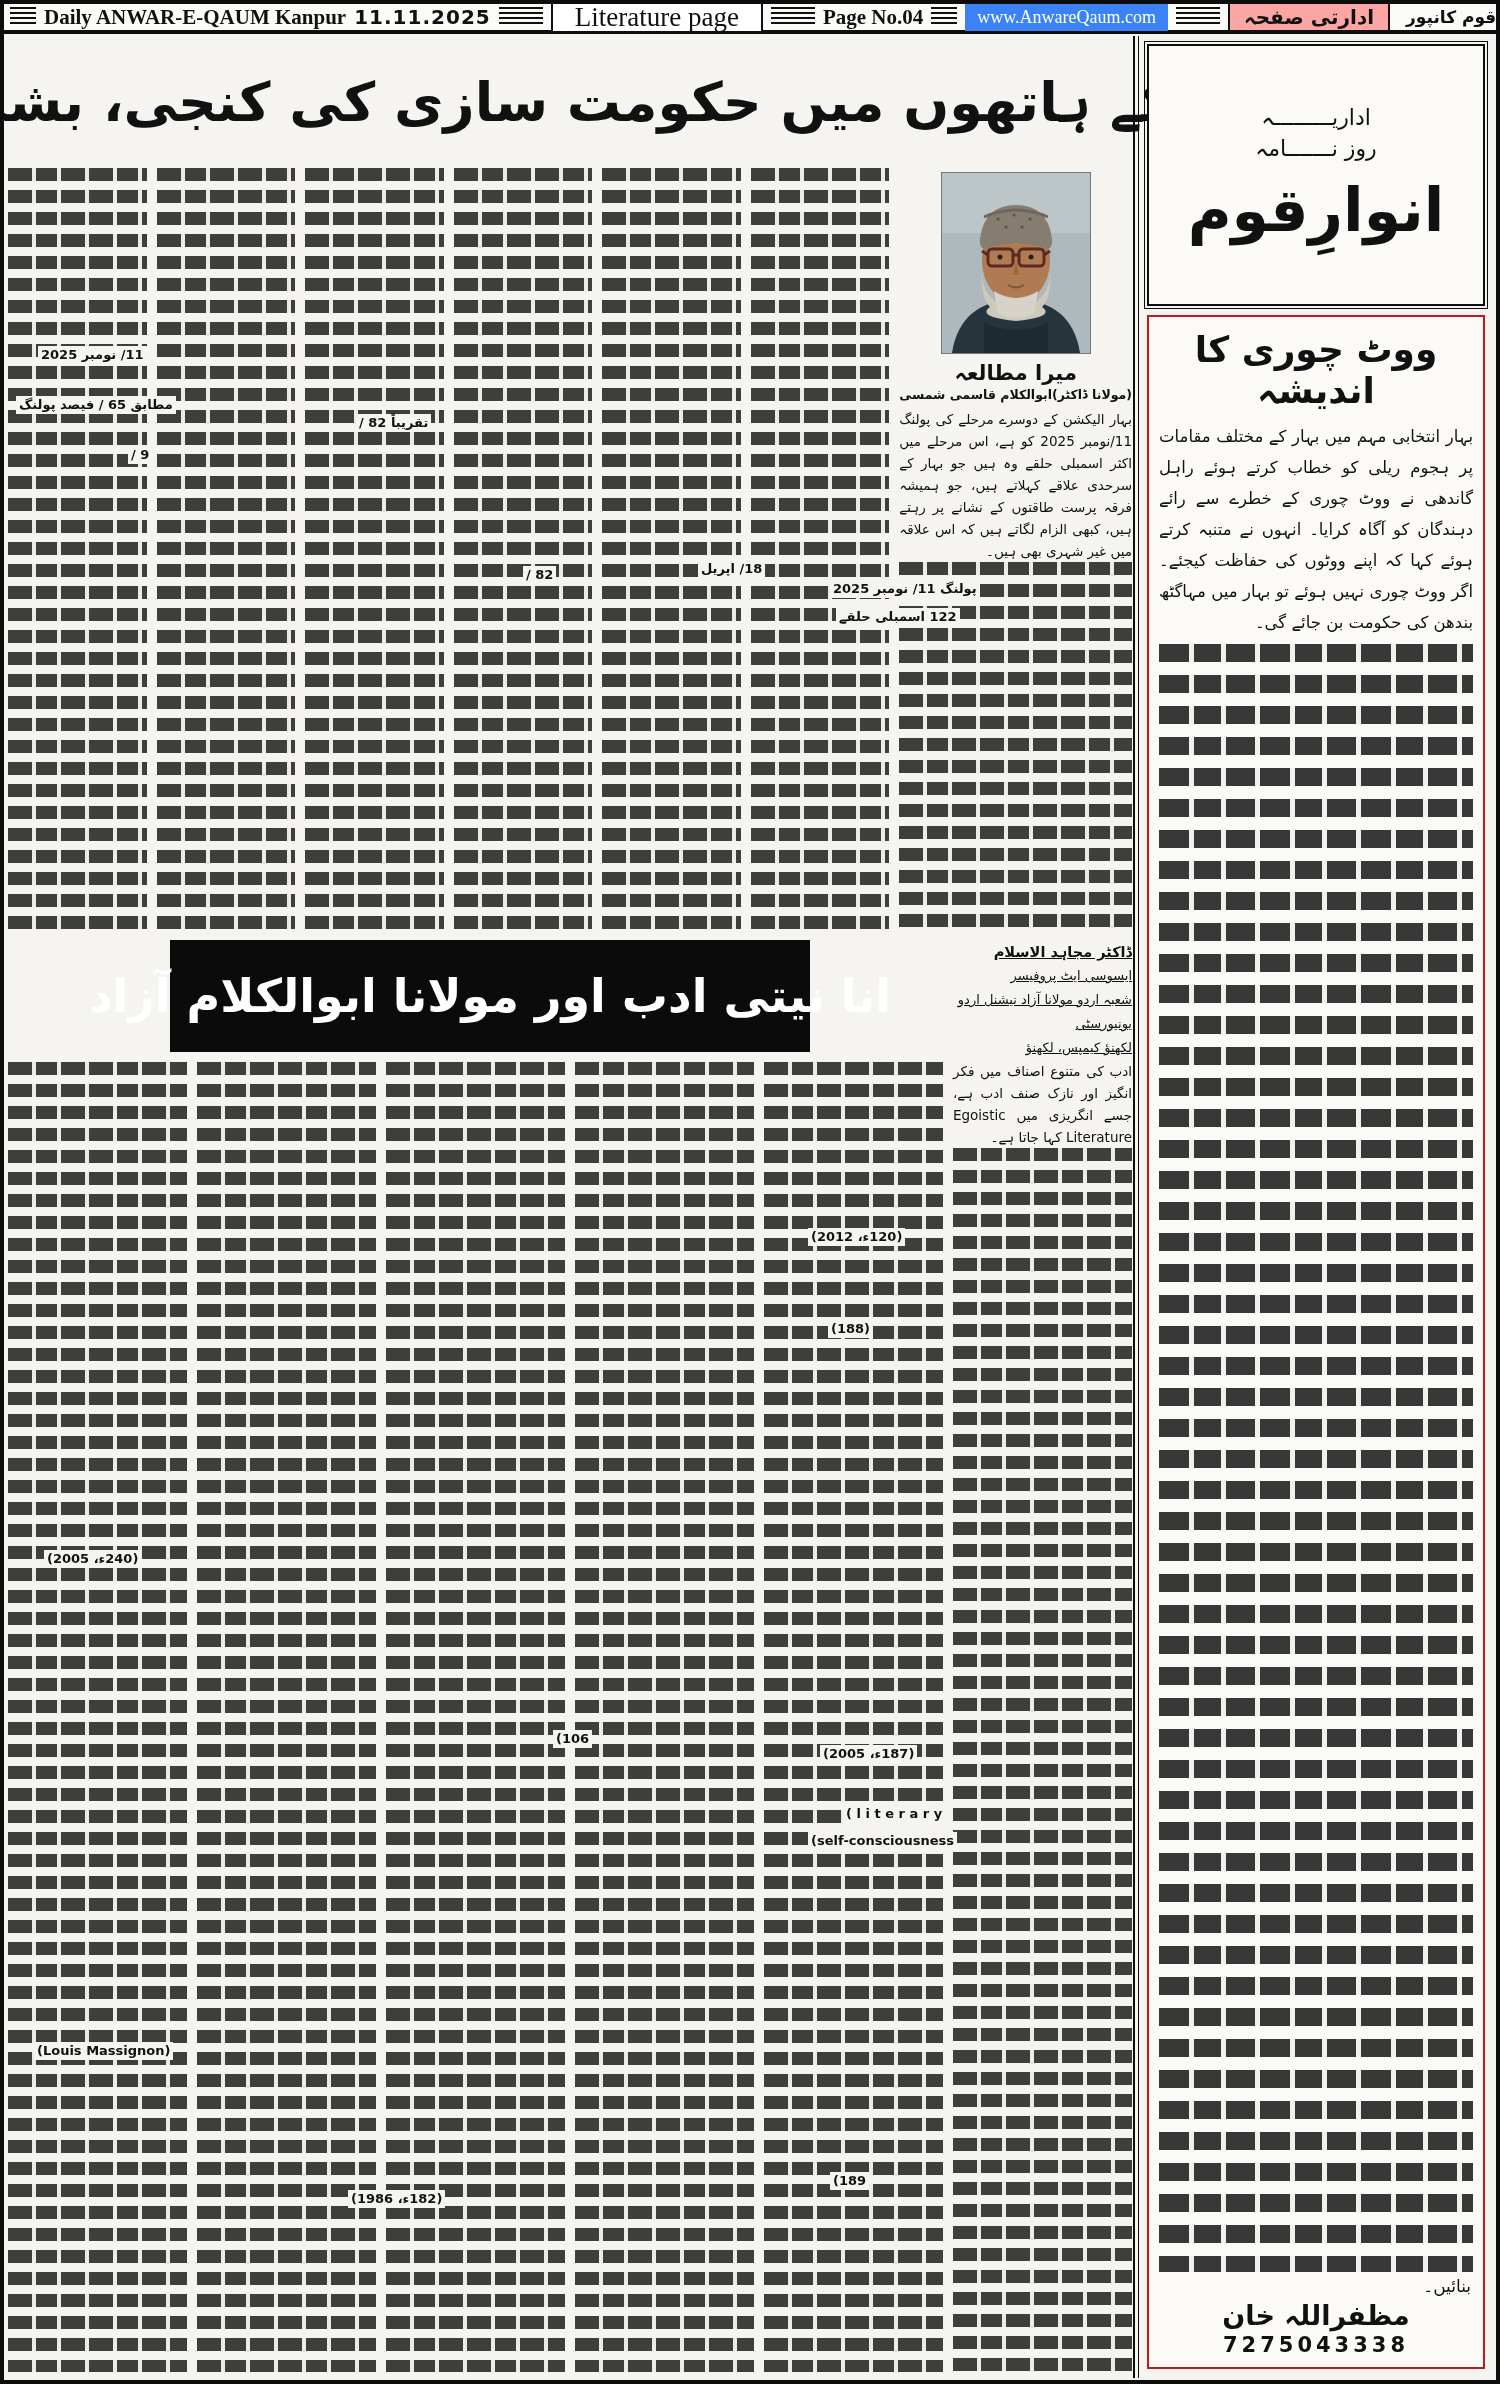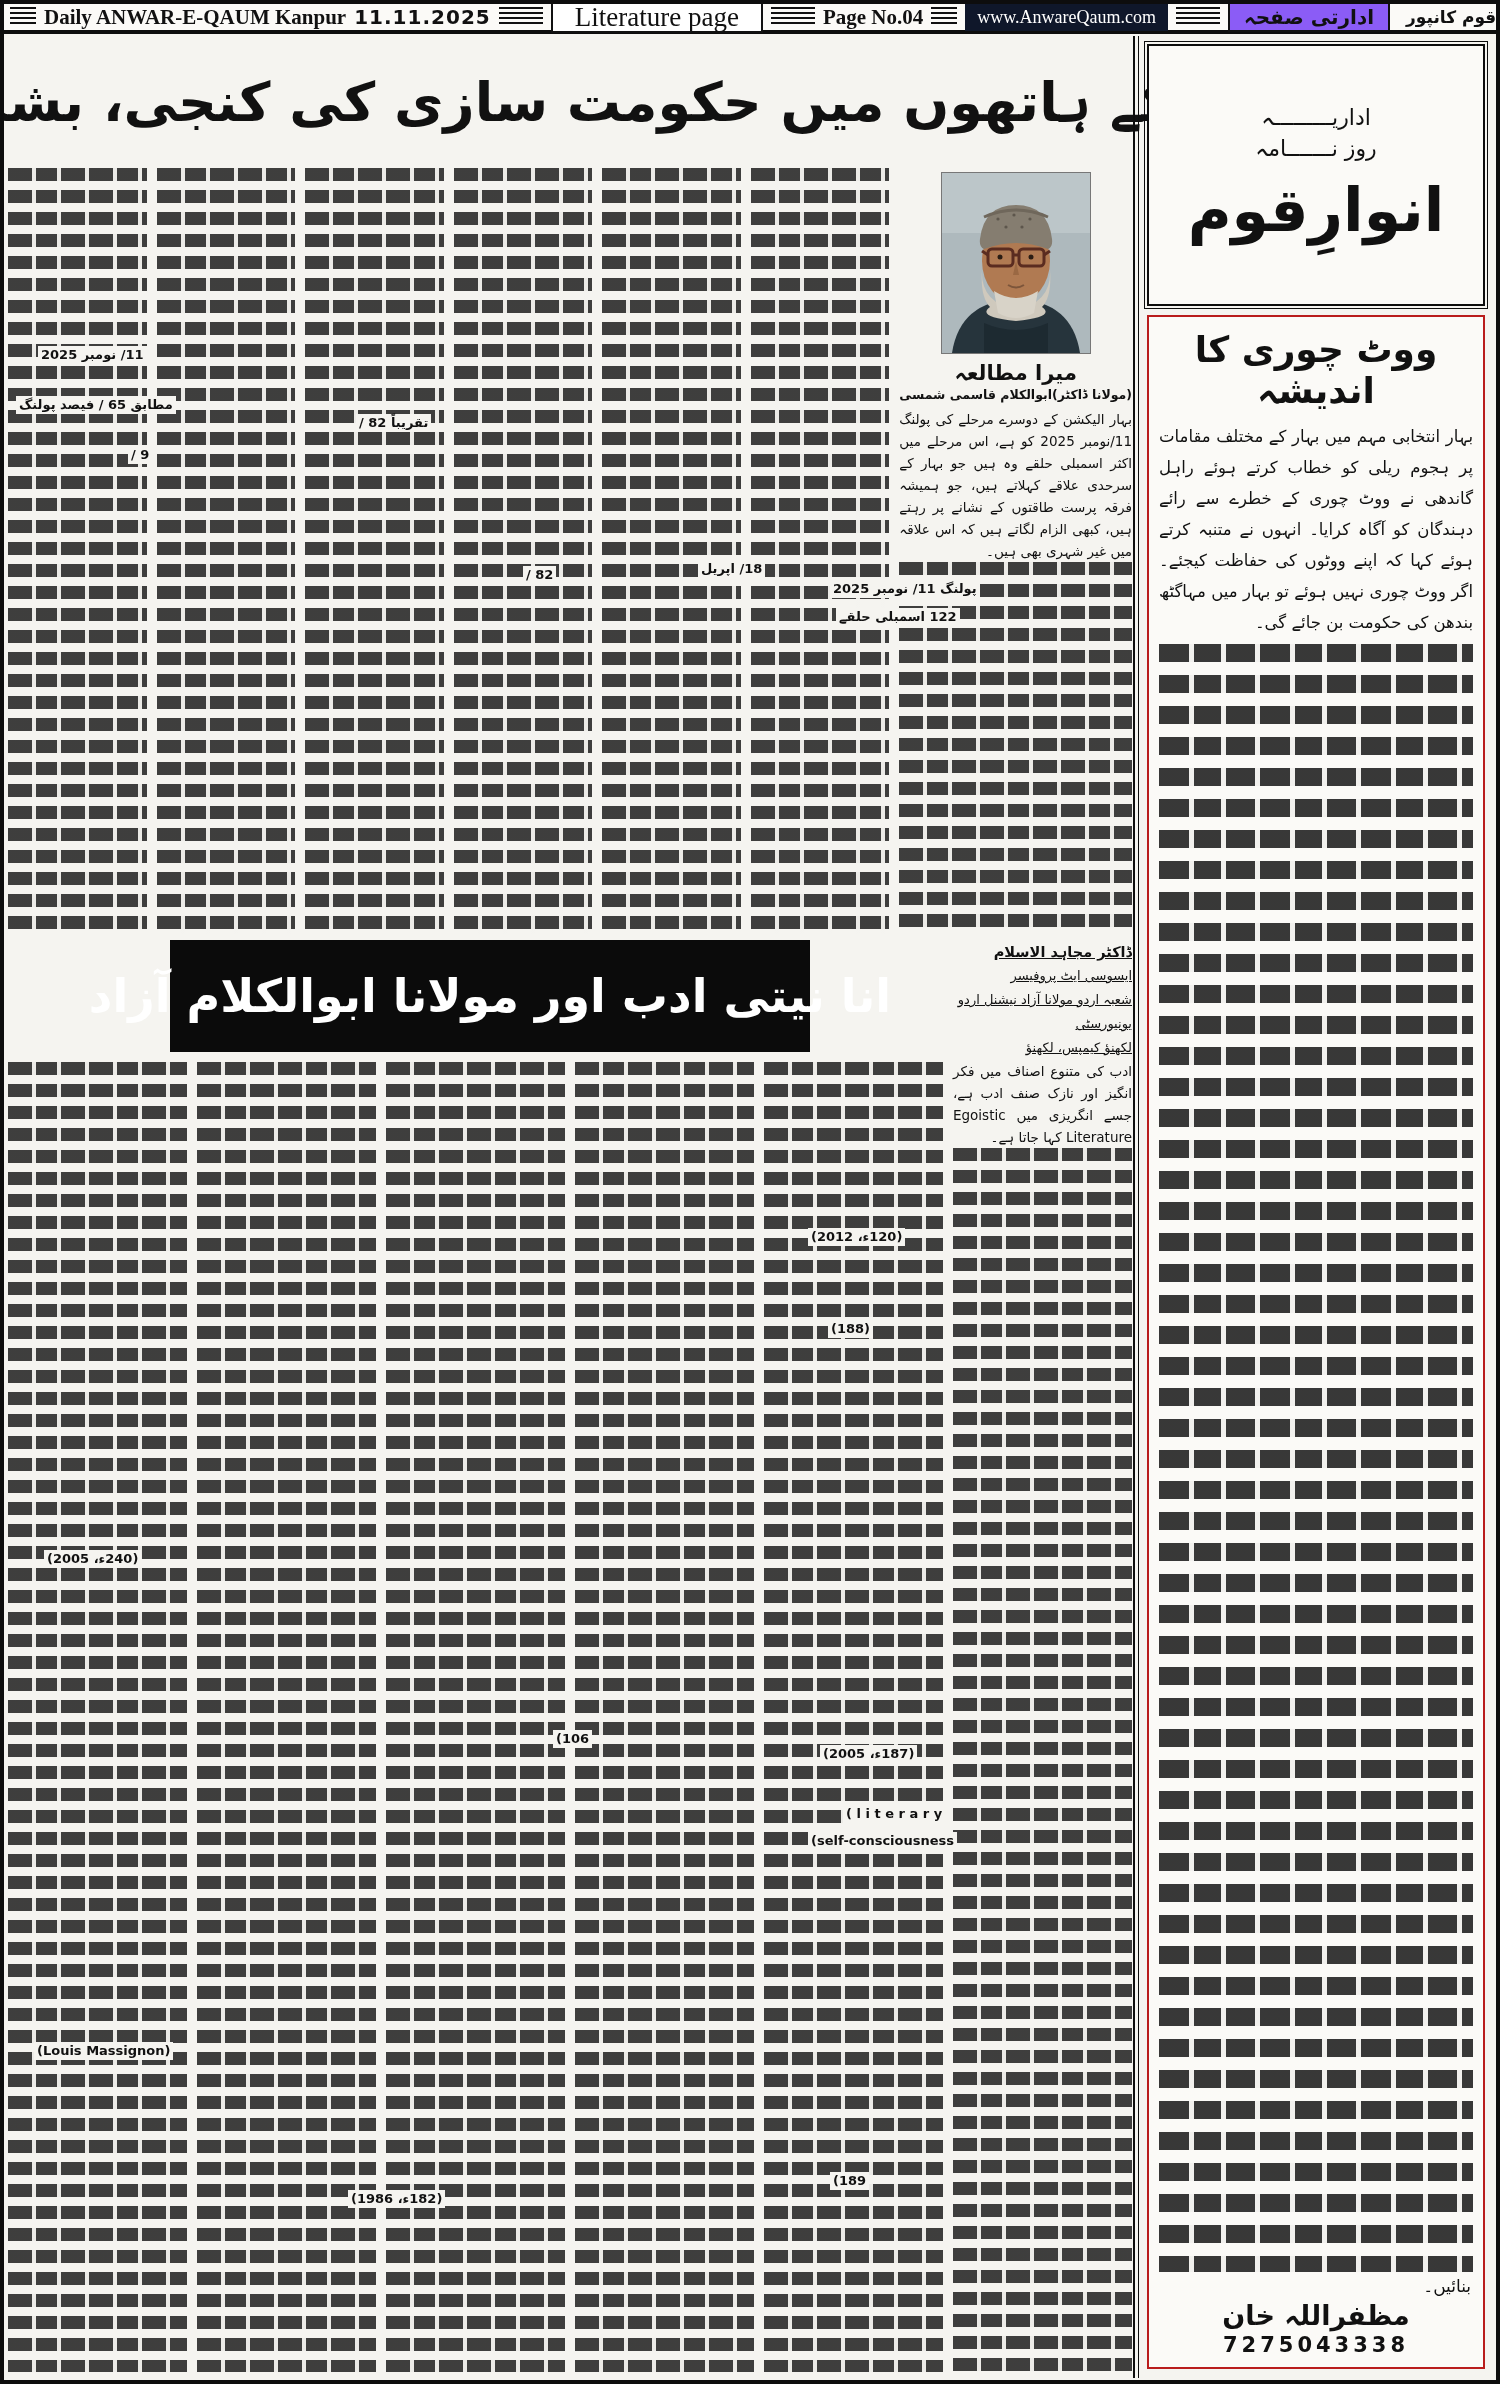--- a/index.html
+++ b/index.html
@@ -16,22 +16,22 @@
     position:absolute;left:4px;top:4px;right:4px;height:30px;
     display:flex;align-items:center;gap:8px;padding:0 6px;
     border-bottom:4px solid #0d0d0d;background:#fbfaf7;box-sizing:border-box;
   }
   .hatch{height:20px;flex:0 0 26px;background:repeating-linear-gradient(180deg,#111 0 2px,transparent 2px 5px);}
   .hatch.wide{flex:0 0 44px;}
   .hd-title{font-family:"Liberation Serif","DejaVu Serif",serif;font-weight:bold;font-size:21px;white-space:nowrap;}
   .hd-date{font-weight:bold;font-size:20px;letter-spacing:1px;white-space:nowrap;}
   .hd-editorial{font-family:"Liberation Serif","DejaVu Serif",serif;font-size:27px;border:2px solid #111;padding:0 22px;background:#fff;white-space:nowrap;line-height:28px;}
   .hd-pageno{font-family:"Liberation Serif","DejaVu Serif",serif;font-weight:bold;font-size:21px;white-space:nowrap;}
-  .hd-site{background:#0f172a;color:#fff;font-family:"Liberation Serif","DejaVu Serif",serif;font-size:18px;padding:3px 12px;white-space:nowrap;}
-  .hd-urdu-box{border:2px solid #111;font-weight:bold;font-size:20px;padding:0 14px;direction:rtl;white-space:nowrap;line-height:26px;background:#8b5cf6;}
+  .hd-site{background:#3b82f6;color:#fff;font-family:"Liberation Serif","DejaVu Serif",serif;font-size:18px;padding:3px 12px;white-space:nowrap;}
+  .hd-urdu-box{border:2px solid #111;font-weight:bold;font-size:20px;padding:0 14px;direction:rtl;white-space:nowrap;line-height:26px;background:#fca5a5;}
   .hd-urdu-right{direction:rtl;font-weight:bold;font-size:17px;white-space:nowrap;margin-right:2px;}
 
   
   .headline1{
     position:absolute;left:10px;top:40px;width:1120px;height:124px;
     direction:rtl;display:flex;align-items:center;justify-content:center;
     font-weight:bold;font-size:54px;white-space:nowrap;
   }
   .article1{position:absolute;left:8px;top:168px;width:1124px;height:766px;}
   .article2{position:absolute;left:8px;top:940px;width:1124px;height:1432px;}

